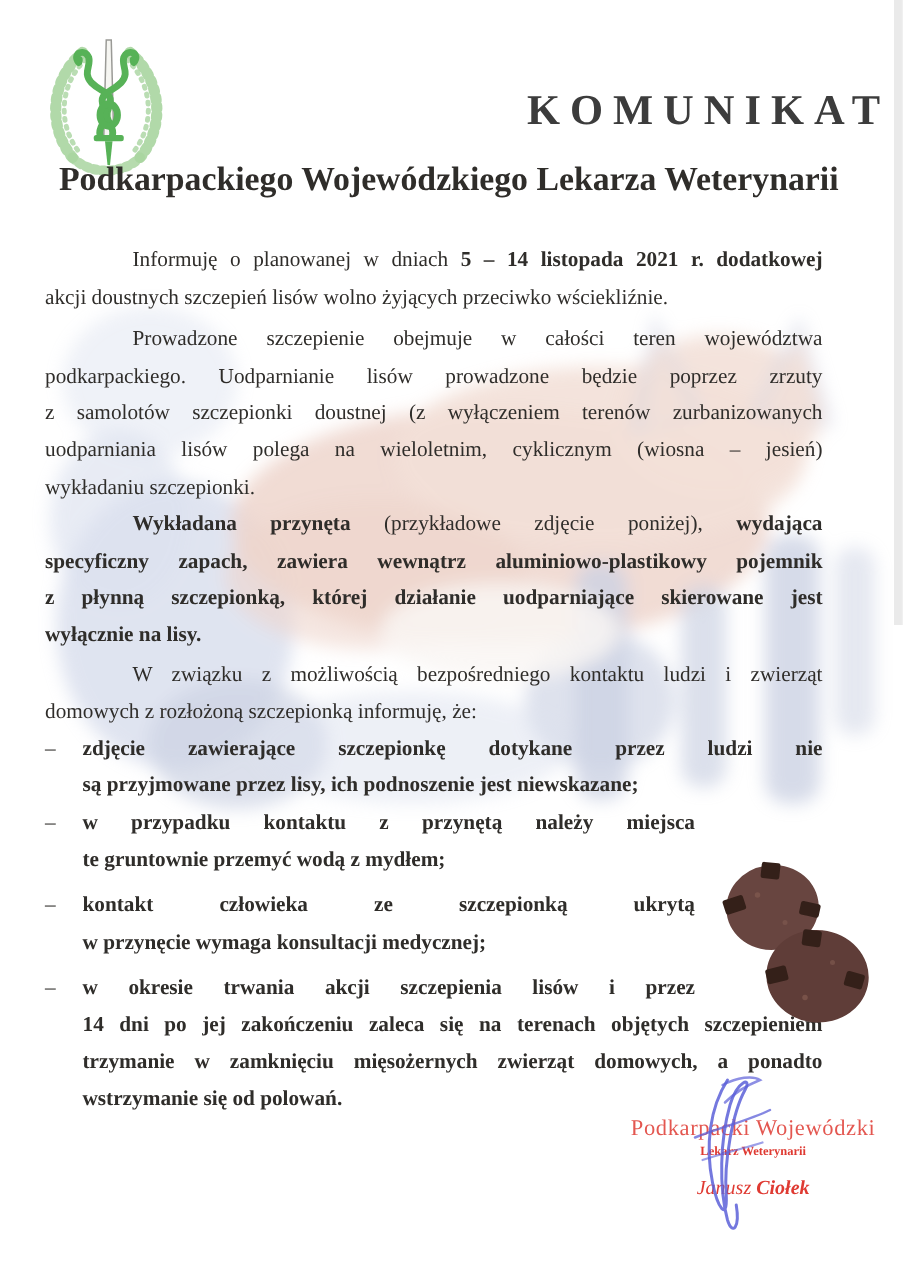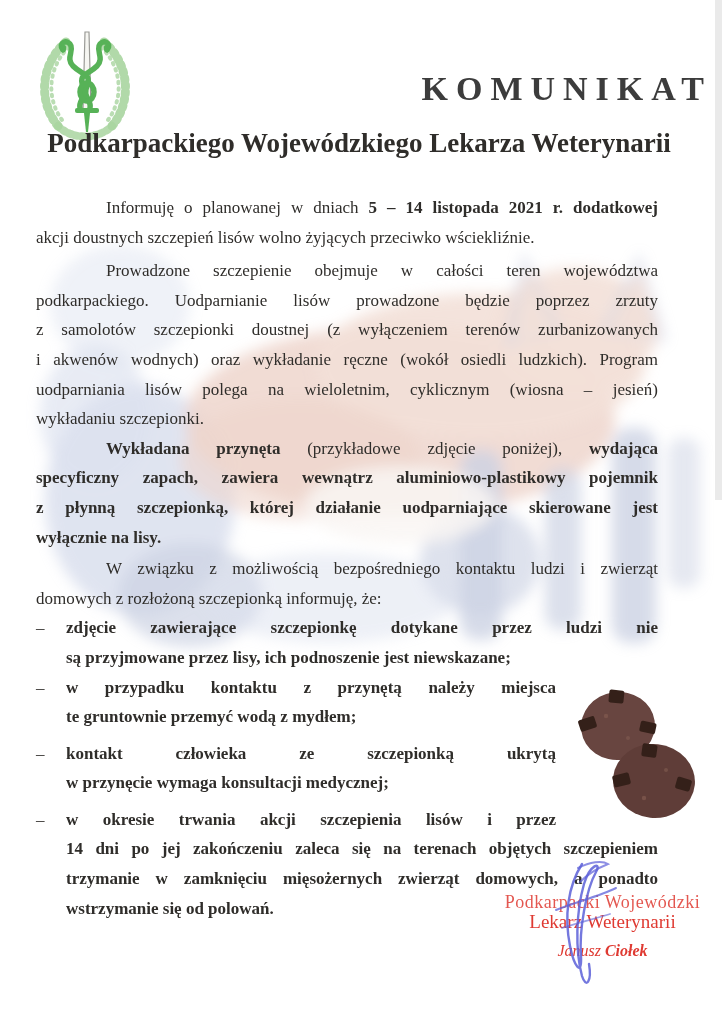--- a/index.html
+++ b/index.html
@@ -43,21 +43,21 @@
   
   .bait-float{float:right;width:102px;height:132px;margin-top:22px;}
 
   
   .bait-photo{position:absolute;left:572px;top:686px;width:132px;height:136px;z-index:3;}
 
   
   .stamp{position:absolute;left:500px;top:893px;width:205px;z-index:3;
          text-align:center;color:var(--stamp-red);line-height:19px;}
   .stamp .s1{font-size:18px;opacity:.85;letter-spacing:.5px;}
-  .stamp .s2{font-size:19px;font-weight:normal;}
+  .stamp .s2{font-size:10px;font-weight:bold;}
   .stamp .s3{margin-top:10px;font-size:16px;font-style:italic;}
   .stamp .s3 .last-name{font-weight:bold;}
   .signature{position:absolute;left:528px;top:858px;width:110px;height:132px;z-index:4;}
 </style>
 </head>
 <body>
 
 <div class="page">
 
   <svg class="watermark" viewBox="0 0 724 1024">
@@ -128,21 +128,20 @@
 
     <p class="para">
       <span class="line indent"><span>Informuję o planowanej w dniach </span><span class="b">5 – 14 listopada 2021 r. dodatkowej</span></span>
       <span class="line last"><span>akcji doustnych szczepień lisów wolno żyjących przeciwko wściekliźnie.</span></span>
     </p>
 
     <p class="para gap4">
       <span class="line indent"><span>Prowadzone szczepienie obejmuje w całości teren województwa</span></span>
       <span class="line"><span>podkarpackiego. Uodparnianie lisów prowadzone będzie poprzez zrzuty</span></span>
       <span class="line"><span>z samolotów szczepionki doustnej (z wyłączeniem terenów zurbanizowanych</span></span>
-      <span class="line"><span>i akwenów wodnych) oraz wykładanie ręczne (wokół osiedli ludzkich). Program</span></span>
       <span class="line"><span>uodparniania lisów polega na wieloletnim, cyklicznym (wiosna – jesień)</span></span>
       <span class="line last"><span>wykładaniu szczepionki.</span></span>
     </p>
 
     <p class="para">
       <span class="line indent"><span class="b">Wykładana przynęta </span><span>(przykładowe zdjęcie poniżej),</span><span class="b"> wydająca</span></span>
       <span class="line"><span class="b">specyficzny zapach, zawiera wewnątrz aluminiowo-plastikowy pojemnik</span></span>
       <span class="line"><span class="b">z płynną szczepionką, której działanie uodparniające skierowane jest</span></span>
       <span class="line last"><span class="b">wyłącznie na lisy.</span></span>
     </p>

